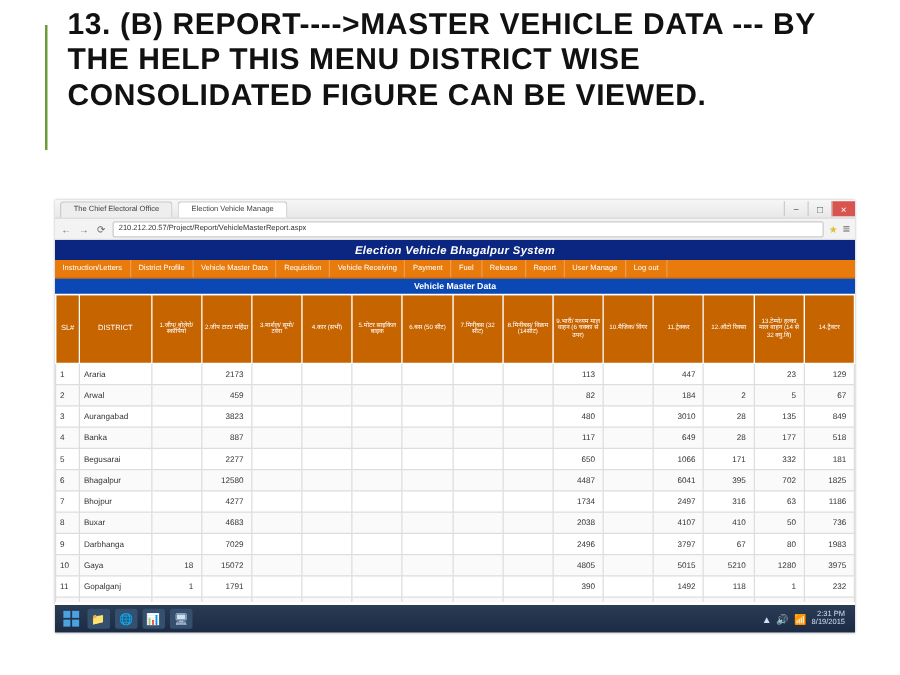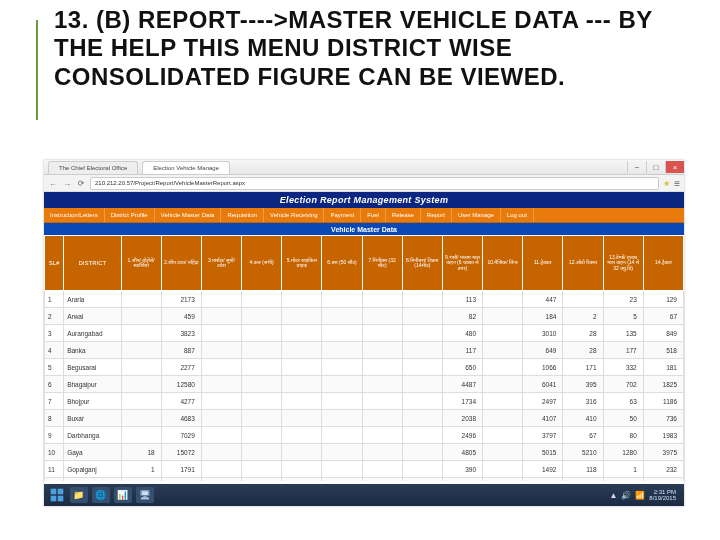--- a/index.html
+++ b/index.html
@@ -87,21 +87,21 @@
 
     <div class="addrbar">
       <div class="navicon">←</div>
       <div class="navicon">→</div>
       <div class="navicon">⟳</div>
       <div class="url">210.212.20.57/Project/Report/VehicleMasterReport.aspx</div>
       <div class="star">★</div>
       <div class="menuicon">≡</div>
     </div>
 
-    <div class="banner">Election Report Management System</div>
+    <div class="banner">Election Vehicle Bhagalpur System</div>
 
     <div class="navbar">
       <div class="navitem">Instruction/Letters</div>
       <div class="navitem">District Profile</div>
       <div class="navitem">Vehicle Master Data</div>
       <div class="navitem">Requisition</div>
       <div class="navitem">Vehicle Receiving</div>
       <div class="navitem">Payment</div>
       <div class="navitem">Fuel</div>
       <div class="navitem">Release</div>

